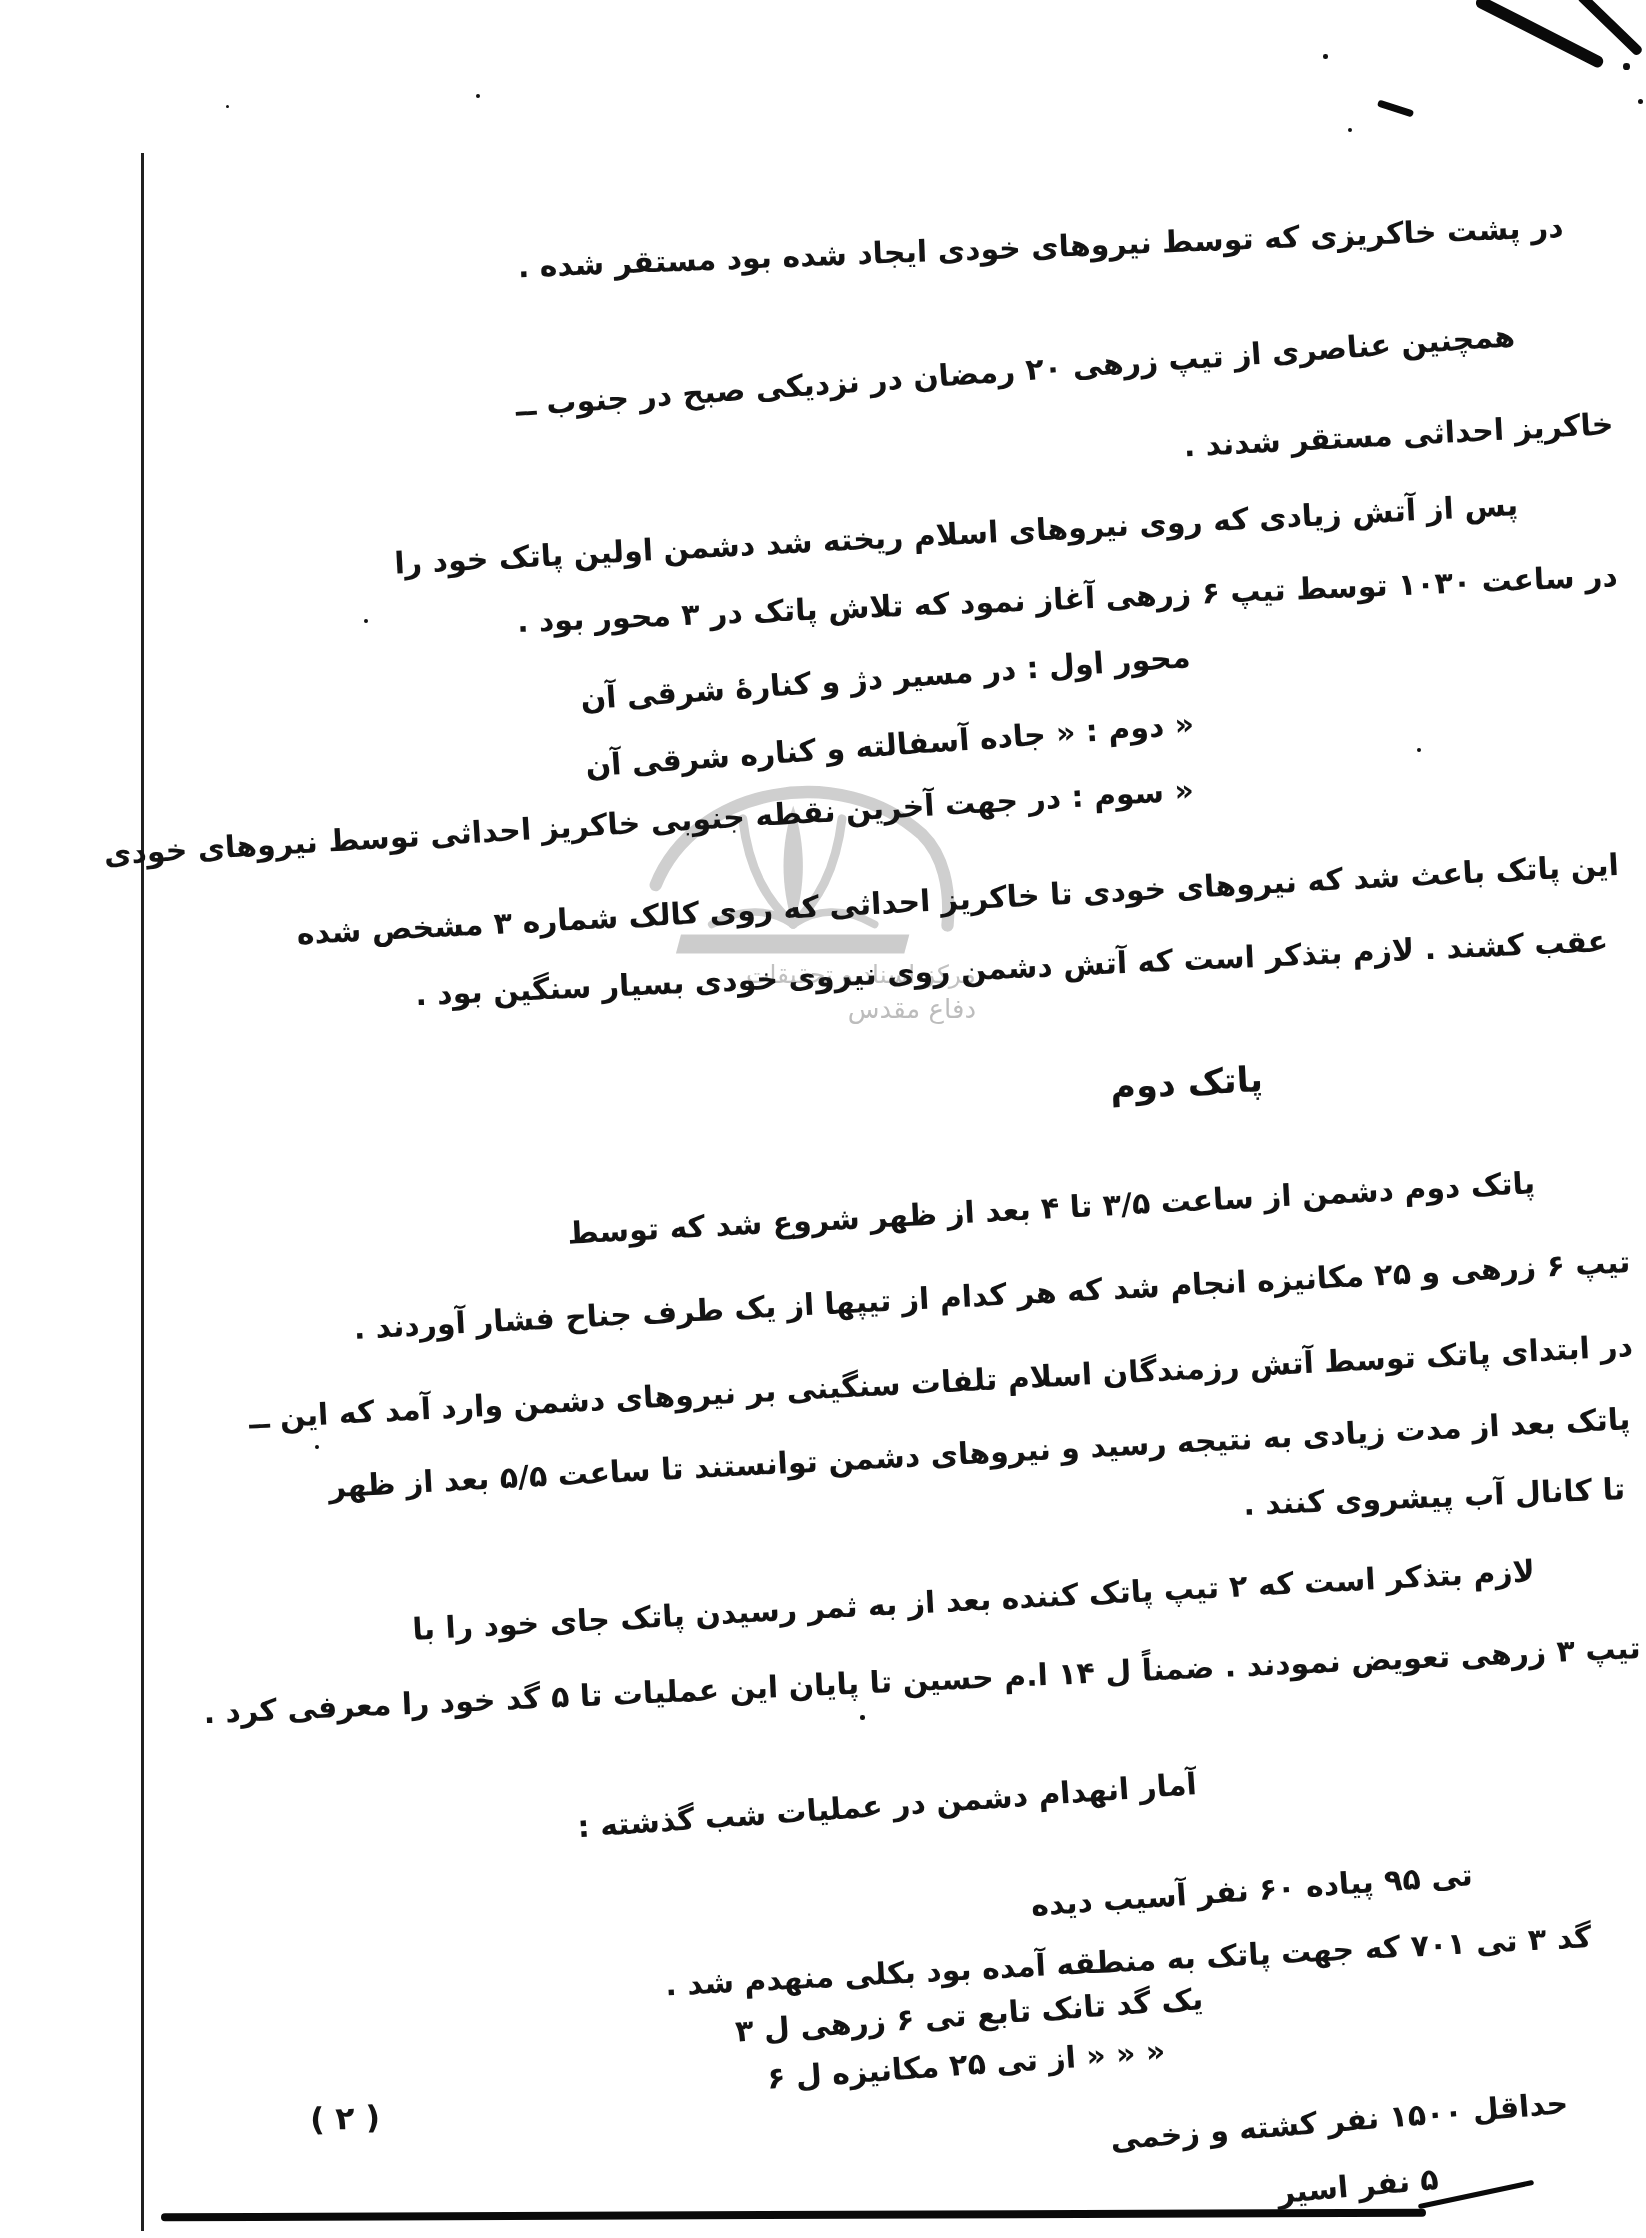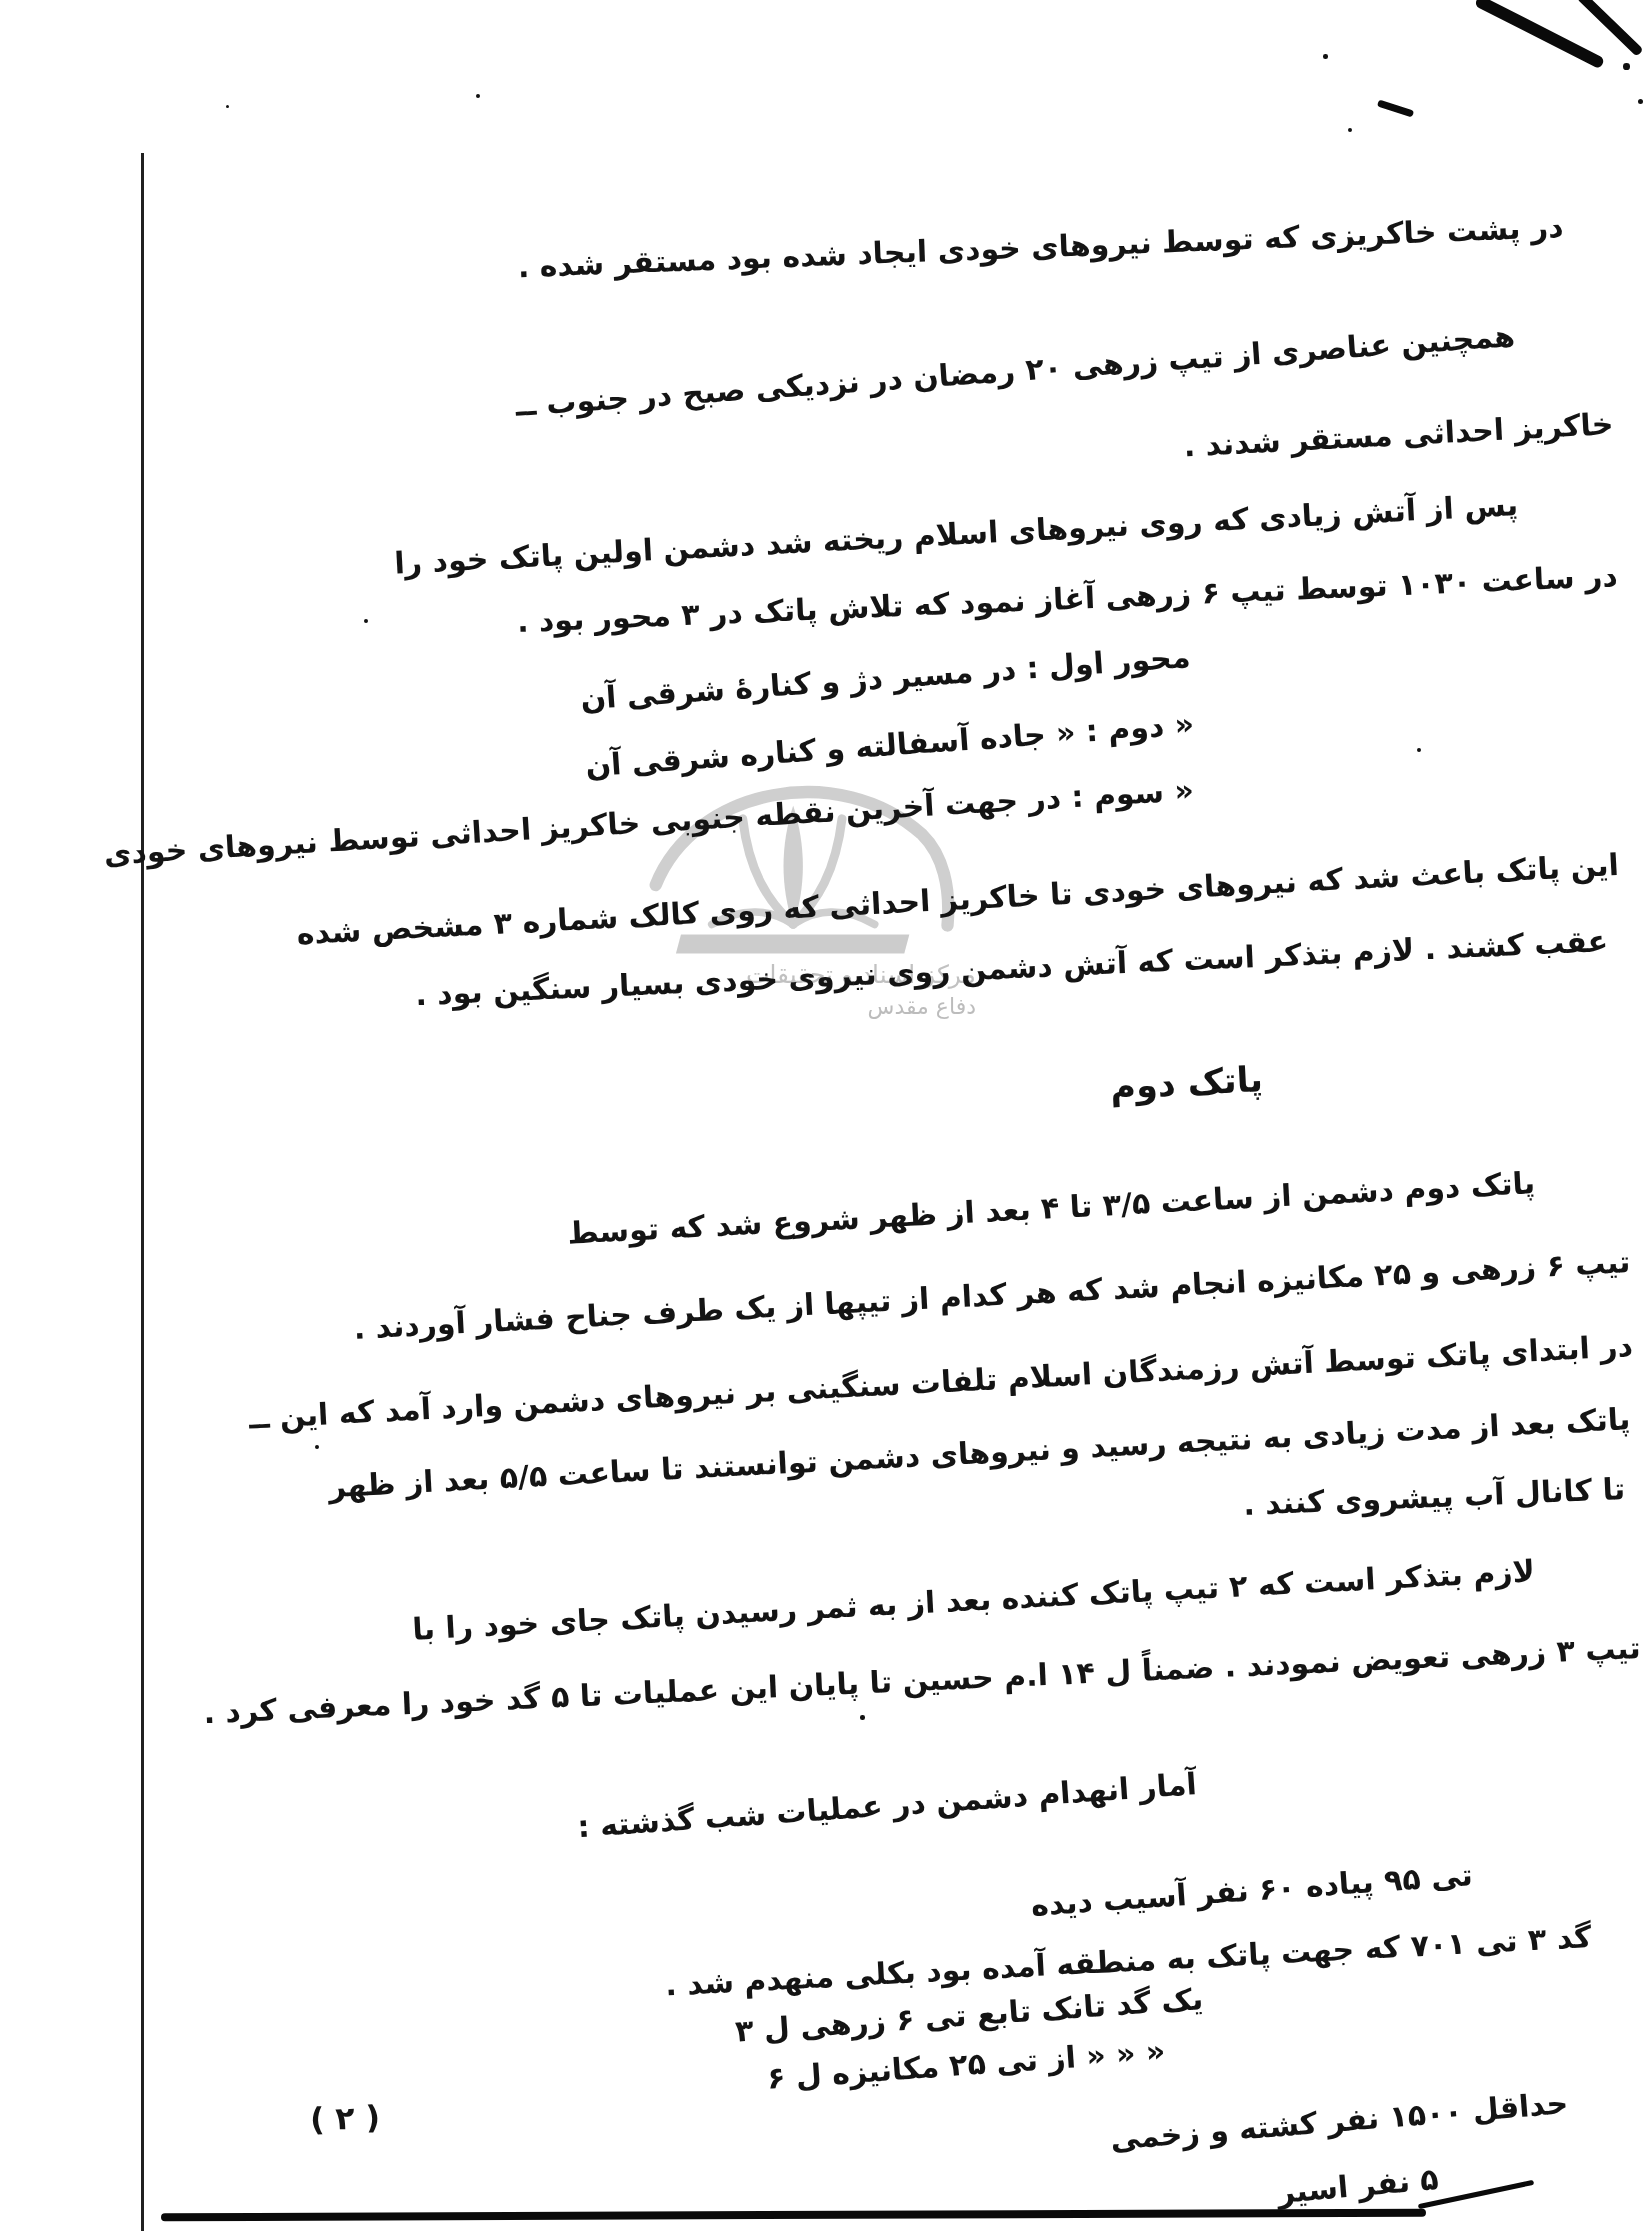--- a/index.html
+++ b/index.html
@@ -59,21 +59,21 @@
   }
   .wm-text{
     position:absolute;
     width:360px;
     text-align:right;
     direction:rtl;
     font-weight:400;
     color:#8f8f8f;
   }
   .wm-text1{top:204px; font-size:25px; letter-spacing:1.1px;}
-  .wm-text2{top:238px; font-size:22px; letter-spacing:2.2px; color:#878787;}
+  .wm-text2{top:238px; font-size:26px; letter-spacing:2.2px; color:#878787;}
 
   
   .artifact{position:absolute; background:#0a0a0a; z-index:2;}
   .edge-line{
     left:141px; top:153px; width:2.8px; height:2078px;
     background:#0d0d0d; opacity:.92;
   }
   .smear-main{
     left:161px; top:2211px; width:1265px; height:8.4px;
     border-radius:4.5px; transform:rotate(-0.2deg);

